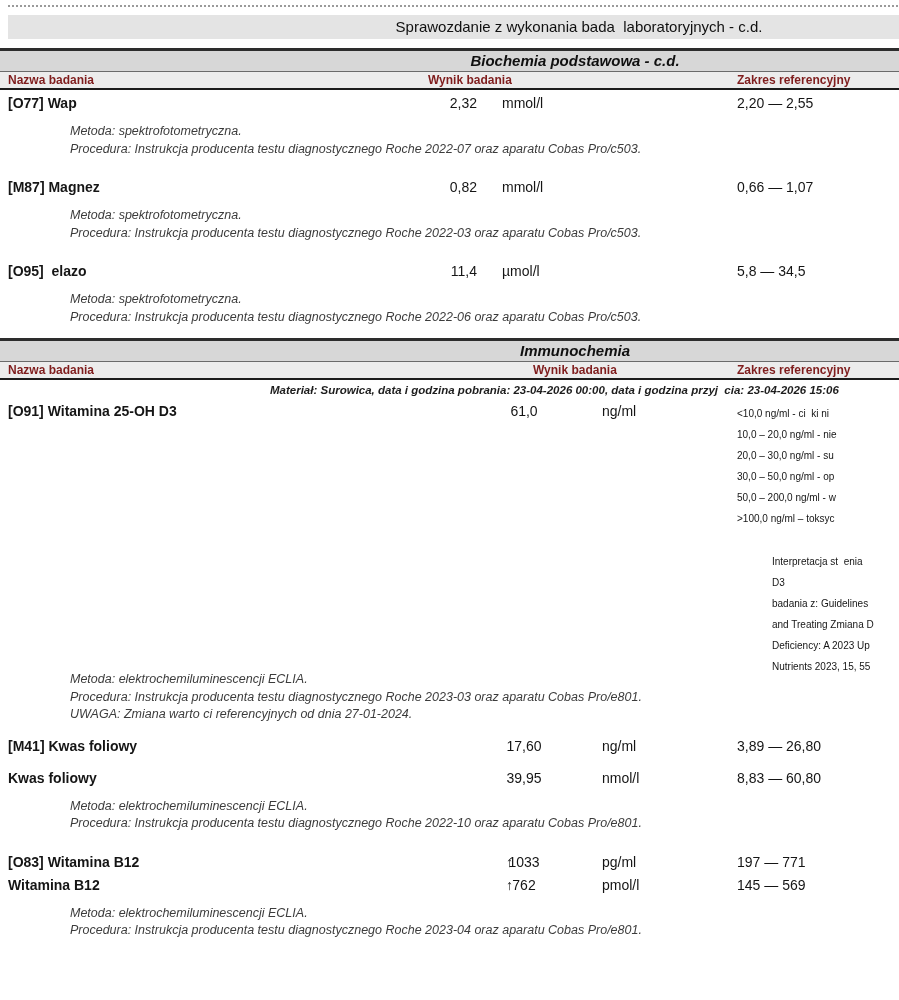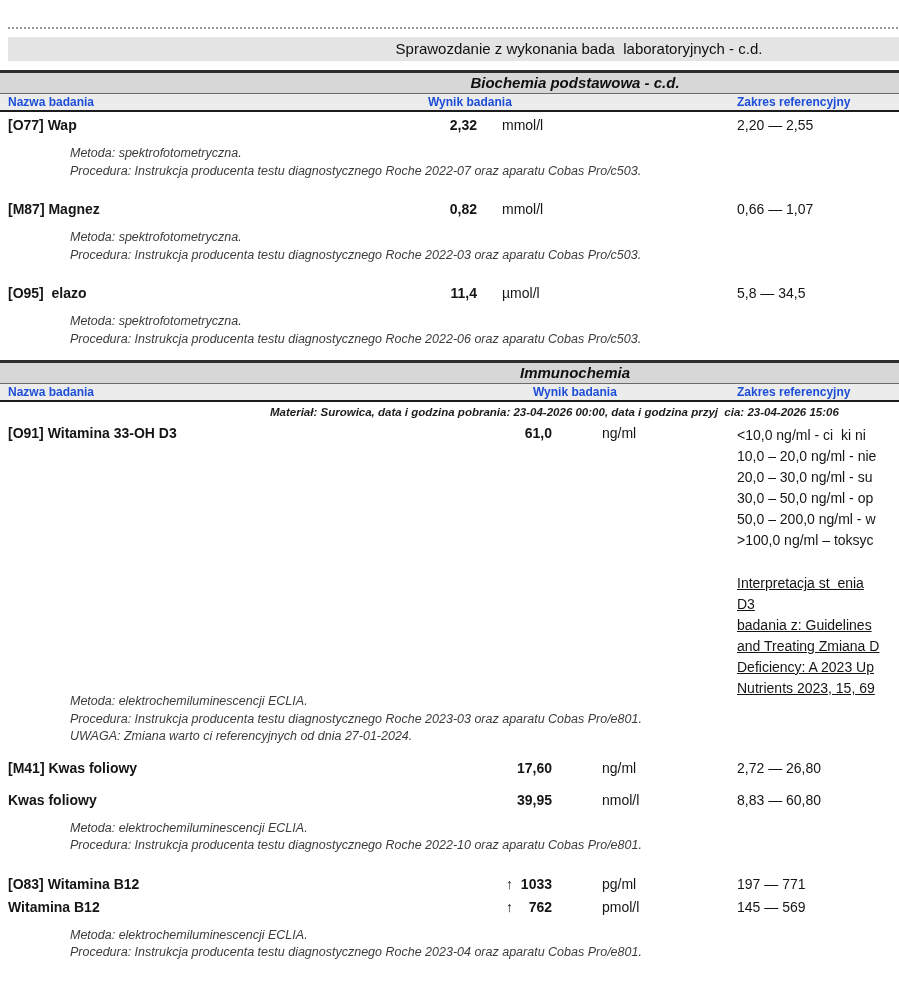--- a/index.html
+++ b/index.html
@@ -1,59 +1,59 @@
 <!DOCTYPE html>
 <html><head>
 <meta charset="utf-8">
 <style>
   html,body{margin:0;padding:0;background:#fff;}
   .viewport{
     position:relative;width:899px;height:948px;overflow:hidden;background:#ffffff;
-    font-family:"Liberation Sans","DejaVu Sans",sans-serif;color:#151515;margin-top:22px;
+    font-family:"Liberation Sans","DejaVu Sans",sans-serif;color:#151515;
   }
   .sheet{position:relative;width:1150px;}
   .top-dotted{margin:5px 0 0 8px;width:1142px;border-top:2px dotted #9a9a9a;height:0;}
   .title-band{margin:8px 0 0 8px;width:1142px;height:24px;background:#e4e4e4;
     text-align:center;line-height:24px;font-size:15px;color:#101010;}
   .sec-head{margin-top:9px;width:1150px;border-top:3px solid #2d2d2d;border-bottom:1px solid #6a6a6a;
     background:#d7d7d7;height:20px;text-align:center;line-height:20px;
     font-size:15px;font-weight:bold;font-style:italic;color:#101010;}
   .col-head{position:relative;width:1150px;height:16px;background:#ececec;border-bottom:2px solid #1c1c1c;}
-  .col-head span{position:absolute;top:1px;font-size:12px;font-weight:bold;color:#1d4ed8;white-space:nowrap;}
+  .col-head span{position:absolute;top:1px;font-size:12px;font-weight:bold;color:#7f1d1d;white-space:nowrap;}
   .ch-name{left:8px;}
   .bio-cols .ch-result{left:428px;}
   .imm-cols .ch-result{left:533px;}
   .ch-range{left:737px;}
 
   .trow{position:relative;height:18px;}
   .trow span{position:absolute;top:0;font-size:14px;white-space:nowrap;}
   .tname{left:8px;font-weight:bold;}
-  .tval{font-weight:bold;text-align:right;}
+  .tval{font-weight:normal;text-align:right;}
   .bio .tval{left:360px;width:117px;}
   .bio .tunit{left:502px;font-weight:normal;}
-  .imm .tval{left:404px;width:148px;}
+  .imm .tval{left:450px;width:148px;text-align:center;}
   .imm .tunit{left:602px;font-weight:normal;}
   .tflag{left:506px;font-weight:normal;}
   .trange{left:737px;}
 
   .mt-first{margin-top:5px;}
   .mt-lg{margin-top:21px;}
   .mt-md{margin-top:14px;}
   .mt-sm{margin-top:5px;}
 
   .notes{margin:10px 0 0 70px;}
   .note{font-size:12.5px;font-style:italic;color:#3c3c3c;line-height:17.5px;white-space:nowrap;}
 
   .material-note{margin:4px 0 0 270px;font-size:11.5px;font-weight:bold;font-style:italic;
     color:#1d1d1d;white-space:nowrap;height:14px;}
 
   .d3row{height:266px;}
   .rangelist{position:absolute;left:737px;top:0;}
-  .interp{position:absolute;left:737px;top:148px;text-decoration:underline;}
-  .rangelist div,.interp div{font-size:14px;line-height:21px;white-space:nowrap;font-weight:normal;}
+  .interp{position:absolute;left:772px;top:148px;}
+  .rangelist div,.interp div{font-size:10px;line-height:21px;white-space:nowrap;font-weight:normal;}
   .d3notes{margin-top:2px;}
 </style>
 </head>
 <body>
 
 <div class="viewport">
   <div class="sheet">
 
     <div class="top-dotted"></div>
 
@@ -102,51 +102,51 @@
     <div class="sec-head" style="margin-top:12px;">Immunochemia</div>
     <div class="col-head imm-cols">
       <span class="ch-name">Nazwa badania</span>
       <span class="ch-result">Wynik badania</span>
       <span class="ch-range">Zakres referencyjny</span>
     </div>
 
     <div class="material-note">Materiał: Surowica, data i godzina pobrania: 23-04-2026 00:00, data i godzina przyj&nbsp; cia: 23-04-2026 15:06</div>
 
     <div class="trow imm d3row mt-sm">
-      <span class="tname">[O91] Witamina 33-OH D3</span>
+      <span class="tname">[O91] Witamina 25-OH D3</span>
       <span class="tval">61,0</span>
       <span class="tunit">ng/ml</span>
       <div class="rangelist">
         <div>&lt;10,0 ng/ml - ci&nbsp;&nbsp;ki ni</div>
         <div>10,0 – 20,0 ng/ml - nie</div>
         <div>20,0 – 30,0 ng/ml - su</div>
         <div>30,0 – 50,0 ng/ml - op</div>
         <div>50,0 – 200,0 ng/ml - w</div>
         <div>&gt;100,0 ng/ml – toksyc</div>
       </div>
       <div class="interp">
         <div>Interpretacja st&nbsp;&nbsp;enia</div>
         <div>D3</div>
         <div>badania z: Guidelines</div>
         <div>and Treating Zmiana D</div>
         <div>Deficiency: A 2023 Up</div>
-        <div>Nutrients 2023, 15, 69</div>
+        <div>Nutrients 2023, 15, 55</div>
       </div>
     </div>
     <div class="notes d3notes">
       <div class="note">Metoda: elektrochemiluminescencji ECLIA.</div>
       <div class="note">Procedura: Instrukcja producenta testu diagnostycznego Roche 2023-03 oraz aparatu Cobas Pro/e801.</div>
       <div class="note">UWAGA: Zmiana warto&nbsp;ci referencyjnych od dnia 27-01-2024.</div>
     </div>
 
     <div class="trow imm mt-md">
       <span class="tname">[M41] Kwas foliowy</span>
       <span class="tval">17,60</span>
       <span class="tunit">ng/ml</span>
-      <span class="trange">2,72 — 26,80</span>
+      <span class="trange">3,89 — 26,80</span>
     </div>
 
     <div class="trow imm mt-md">
       <span class="tname">Kwas foliowy</span>
       <span class="tval">39,95</span>
       <span class="tunit">nmol/l</span>
       <span class="trange">8,83 — 60,80</span>
     </div>
     <div class="notes">
       <div class="note">Metoda: elektrochemiluminescencji ECLIA.</div>

